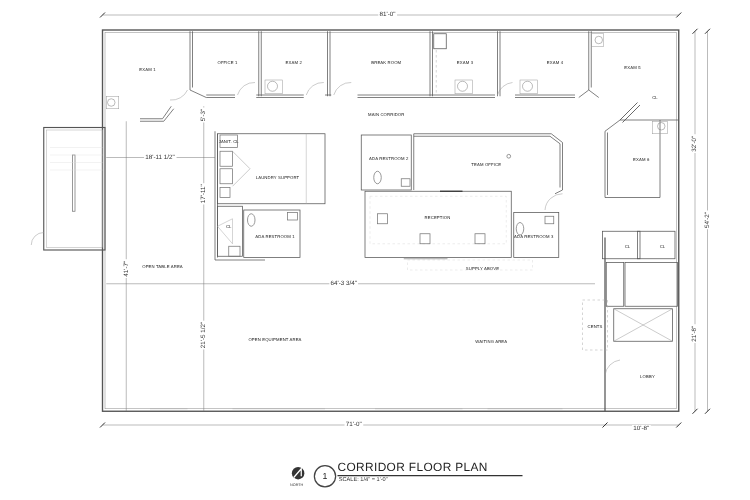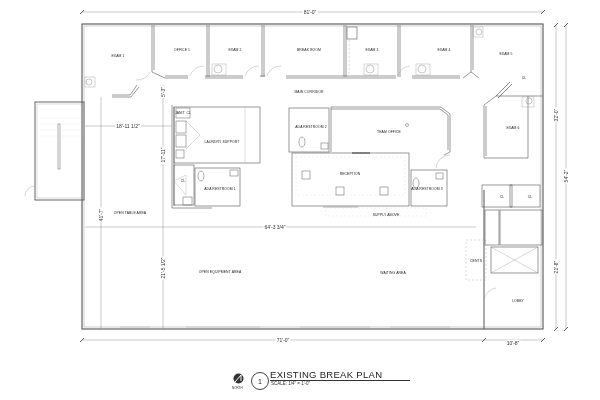--- a/index.html
+++ b/index.html
@@ -210,15 +210,15 @@
 <span class="dim" style="left:275px;top:227px;">64'-3 3/4"</span>
 <span class="dimv" style="left:556px;top:115px;">32'-0"</span>
 <span class="dimv" style="left:566px;top:176px;">54'-2"</span>
 <span class="dimv" style="left:556px;top:267px;">21'-8"</span>
 <span class="dimv" style="left:101px;top:215px;">41'-7"</span>
 <span class="dimv" style="left:163px;top:92px;">5'-3"</span>
 <span class="dimv" style="left:163px;top:155px;">17'-11"</span>
 <span class="dimv" style="left:163px;top:268px;">21'-5 1/2"</span>
 
 <div class="circle-num">1</div>
-<div class="title">EXISTING BREAK PLAN</div>
+<div class="title">CORRIDOR FLOOR PLAN</div>
 <div class="scale">SCALE: 1/4" = 1'-0"</div>
 <div class="north-lbl">NORTH</div>
 
 </body></html>

